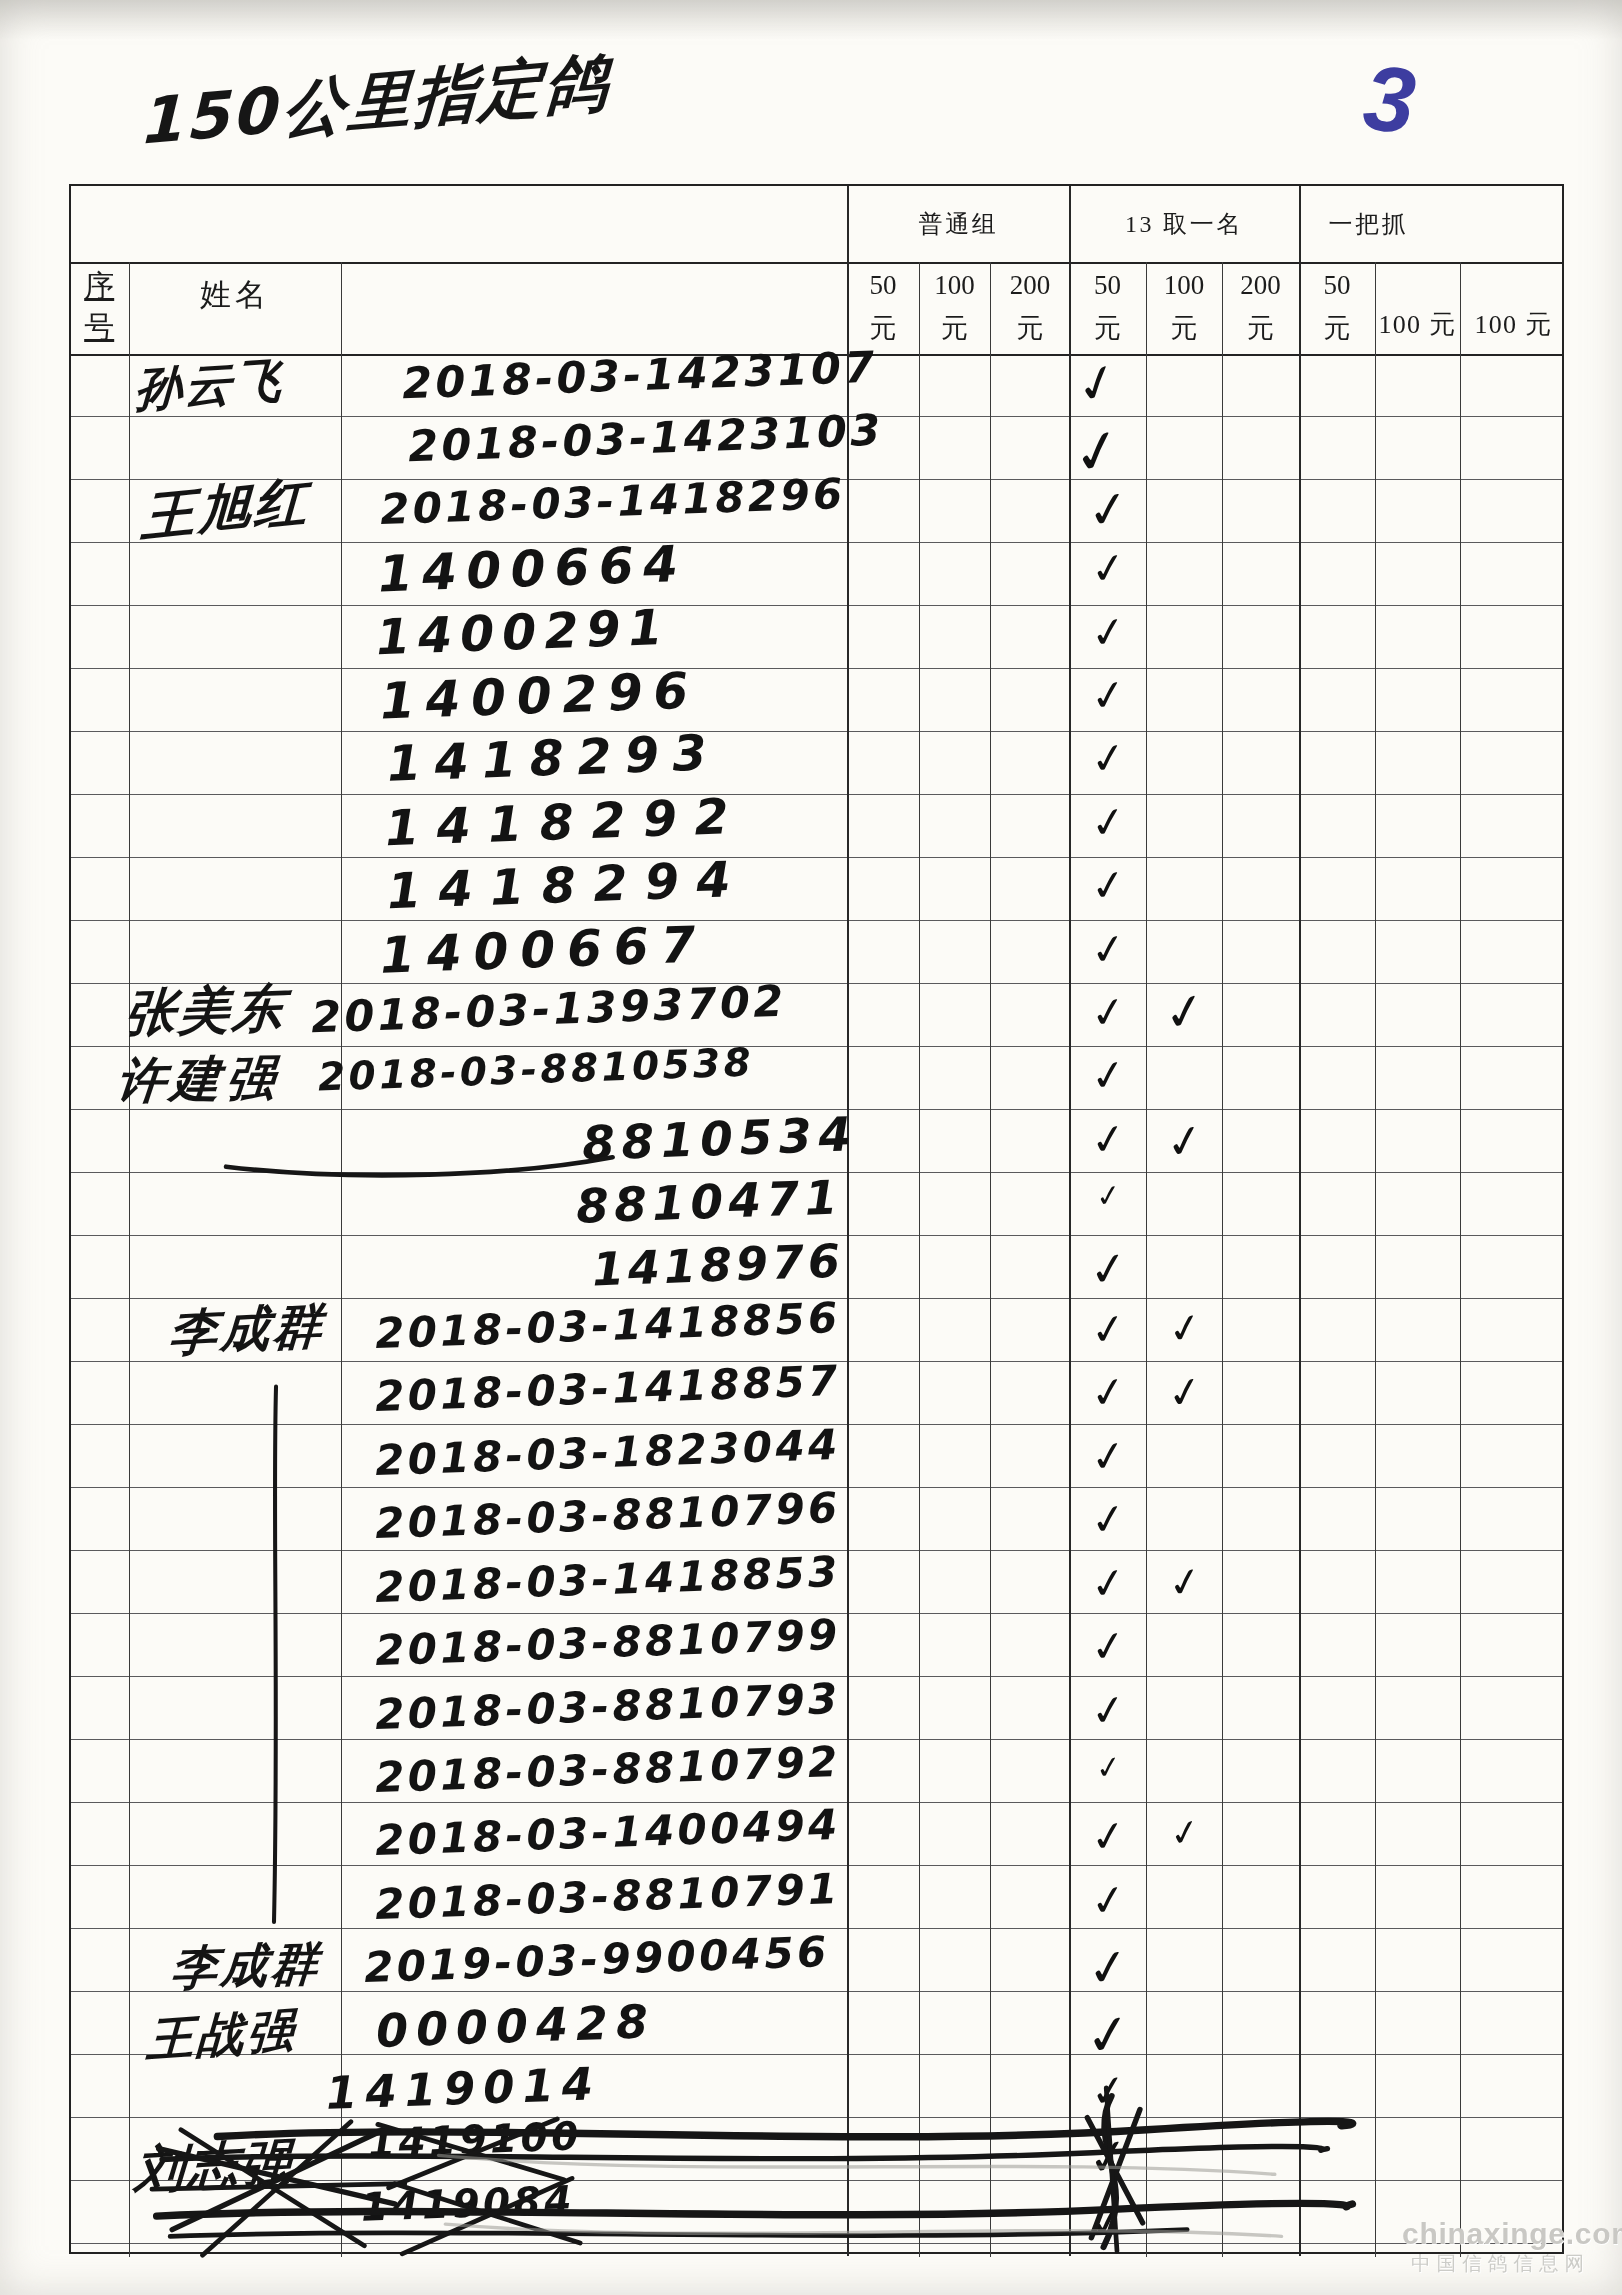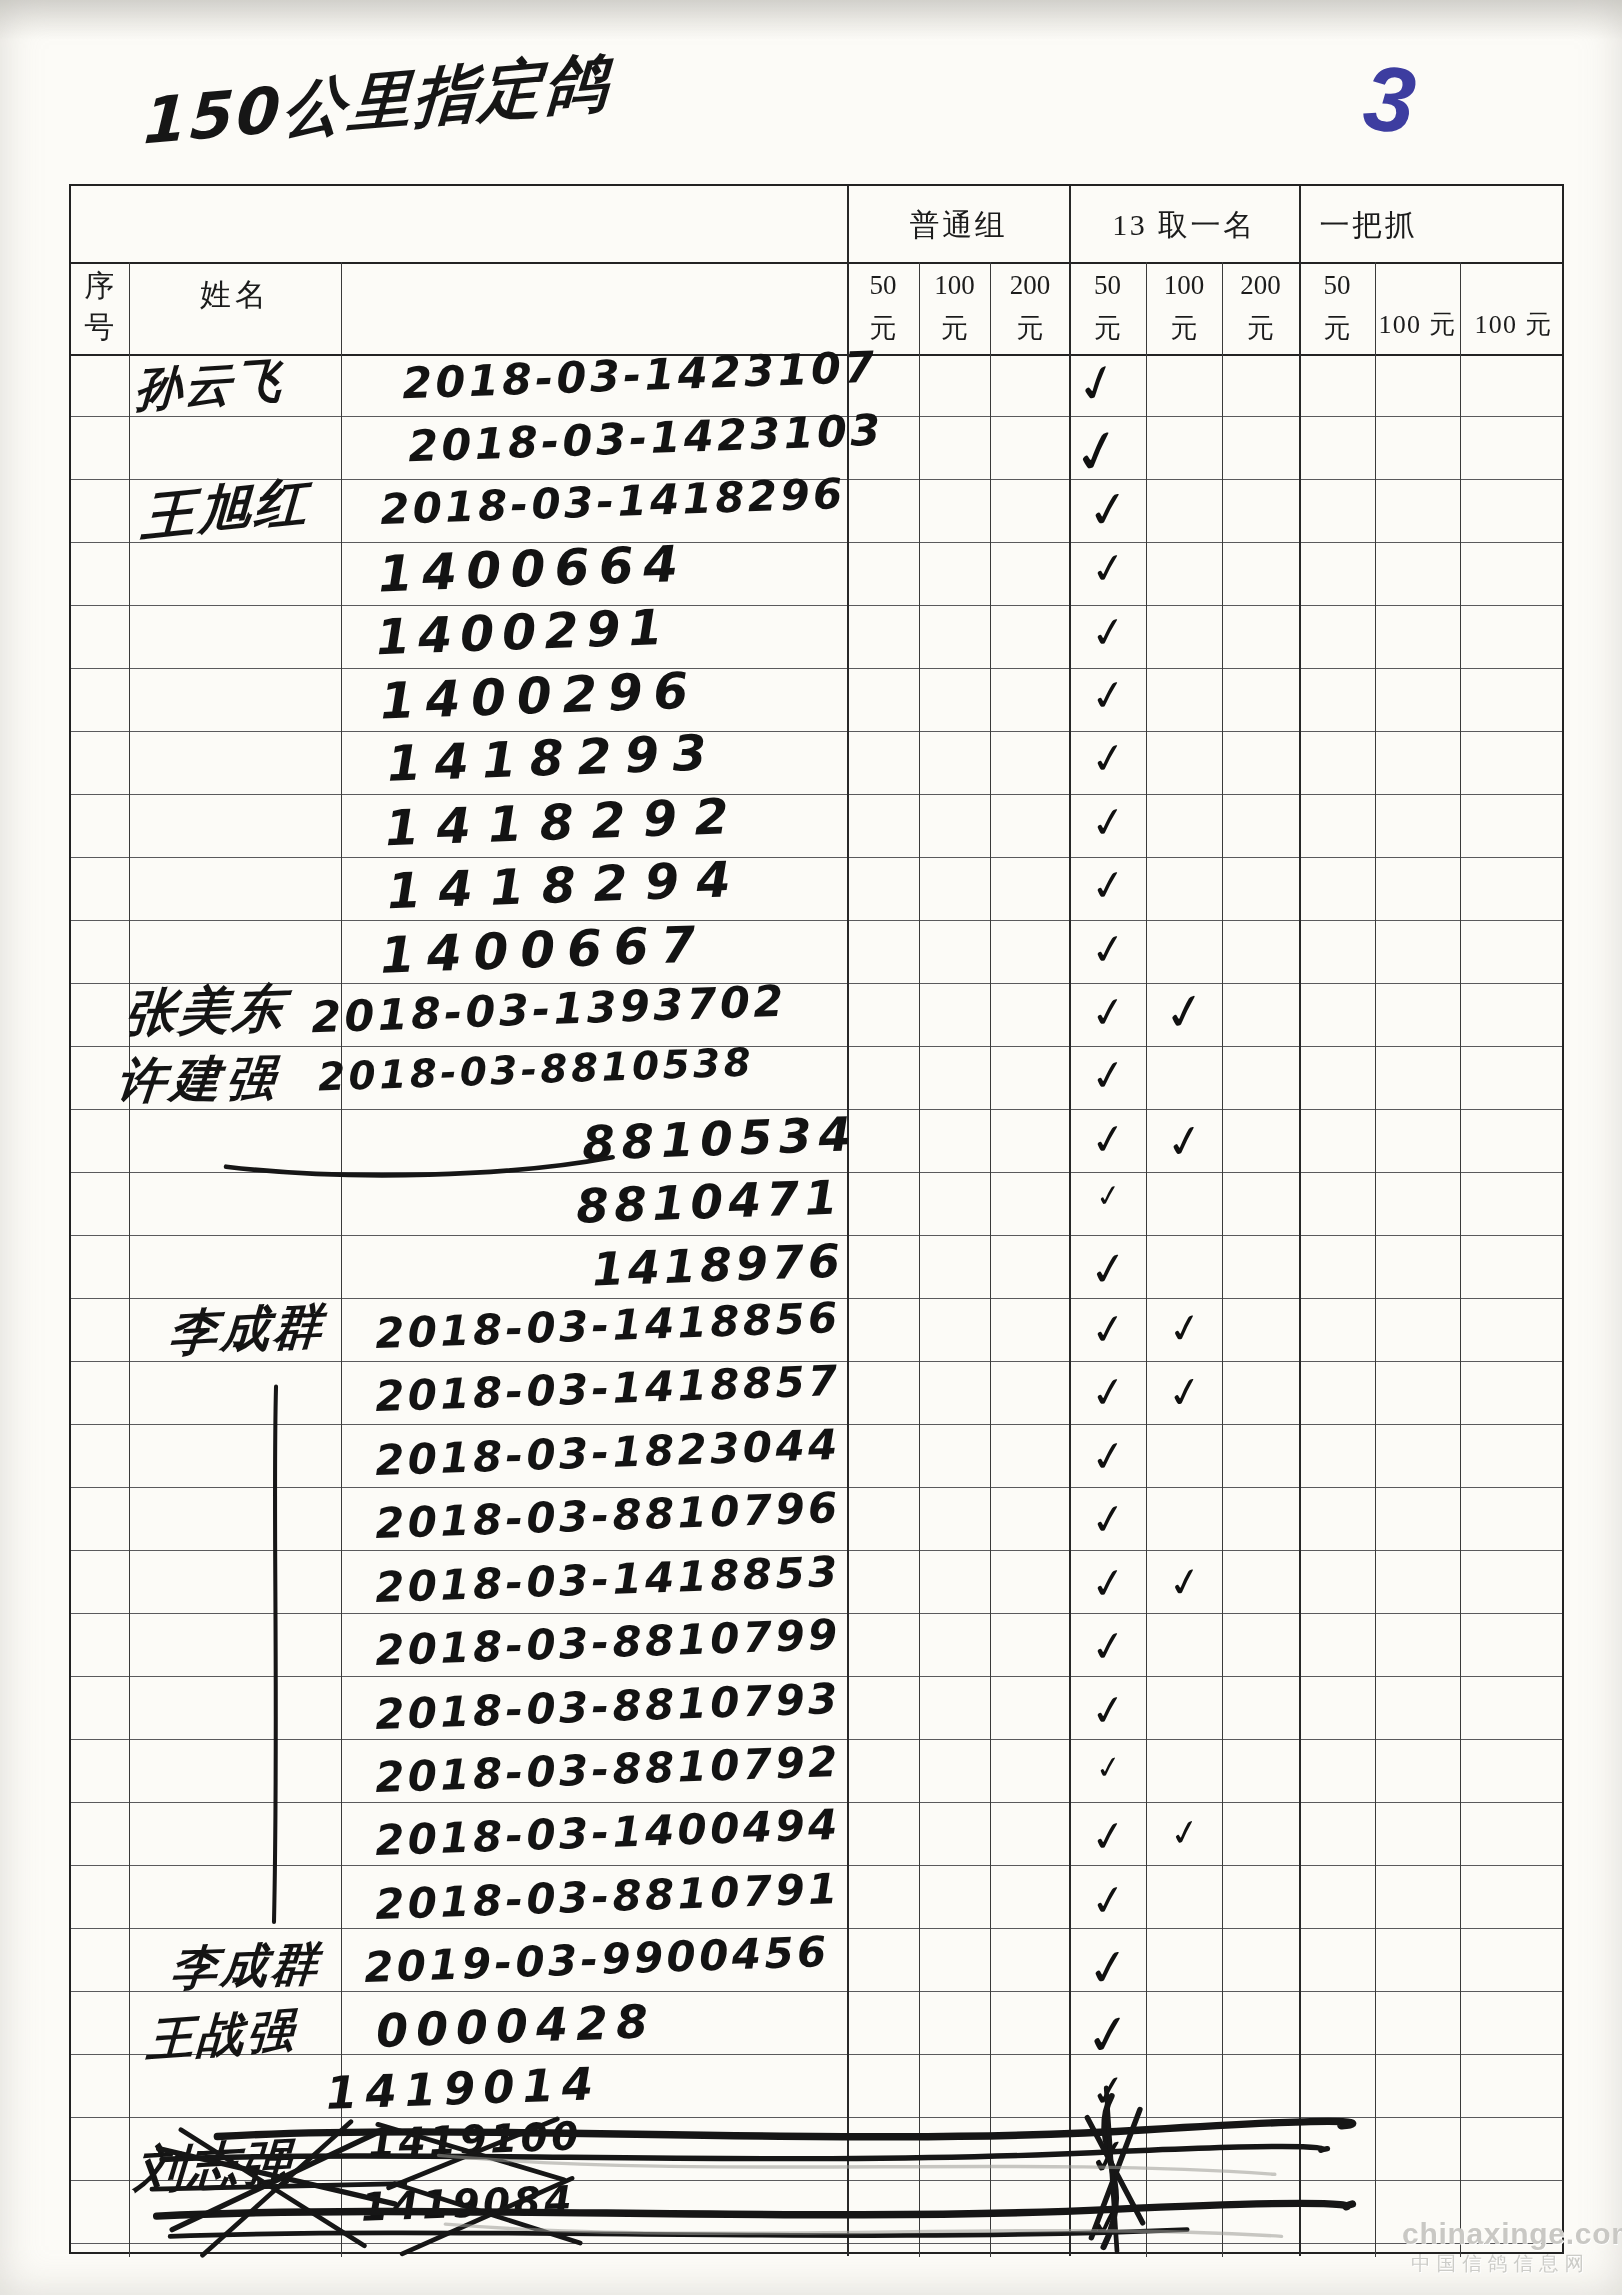--- a/index.html
+++ b/index.html
@@ -19,23 +19,23 @@
         color:#3d3da0;transform:rotate(5deg);}
   
   #tbl{position:absolute;left:69px;top:184px;width:1495px;height:2070px;border:2px solid #222;box-sizing:border-box;}
   .v{position:absolute;width:1.3px;background:#3a3a3a;}
   .v.major{width:2px;background:#282828;}
   .hl{position:absolute;left:0;width:100%;height:2px;background:#232323;}
   #rowlines{position:absolute;left:0;top:168px;width:100%;height:1902px;
         background:repeating-linear-gradient(180deg,transparent 0px,transparent 62px,rgba(50,50,54,.8) 62px,rgba(50,50,54,.8) 63px);}
   
   .ph{position:absolute;color:#1c1c1c;font-family:"Liberation Serif","DejaVu Serif",serif;text-align:center;}
-  .grp{top:13.5px;height:49px;line-height:49px;font-size:30px;letter-spacing:2.7px;}
+  .grp{top:13.5px;height:49px;line-height:49px;font-size:24px;letter-spacing:2.7px;}
   .colh{top:88px;font-size:31px;letter-spacing:4px;}
-  #col-sn{left:6.7px;top:80px;width:43px;font-size:30px;line-height:1.35;word-break:break-all;letter-spacing:0;}
+  #col-sn{left:6.7px;top:80px;width:43px;font-size:30px;line-height:1.35;word-break:break-all;letter-spacing:0;text-decoration:underline;}
   .fee{position:absolute;top:76px;height:92px;display:flex;flex-direction:column;justify-content:space-between;
         align-items:center;padding:8px 0;box-sizing:border-box;color:#1c1c1c;
         font-family:"Liberation Serif","DejaVu Serif",serif;font-size:27px;}
   .feeline{position:absolute;top:76px;height:92px;display:flex;align-items:center;justify-content:center;
         color:#1c1c1c;font-family:"Liberation Serif","DejaVu Serif",serif;font-size:26px;letter-spacing:1.3px;margin-top:16px;}
   
   .row{position:absolute;left:0;width:100%;height:63px;}
   .name{position:absolute;top:-4px;font-weight:700;font-style:italic;color:#141414;white-space:nowrap;
         font-family:"DejaVu Sans",sans-serif;letter-spacing:2.7px;}
   .ring{position:absolute;left:304px;top:-4px;font-size:42px;letter-spacing:3.4px;font-weight:700;font-style:italic;

